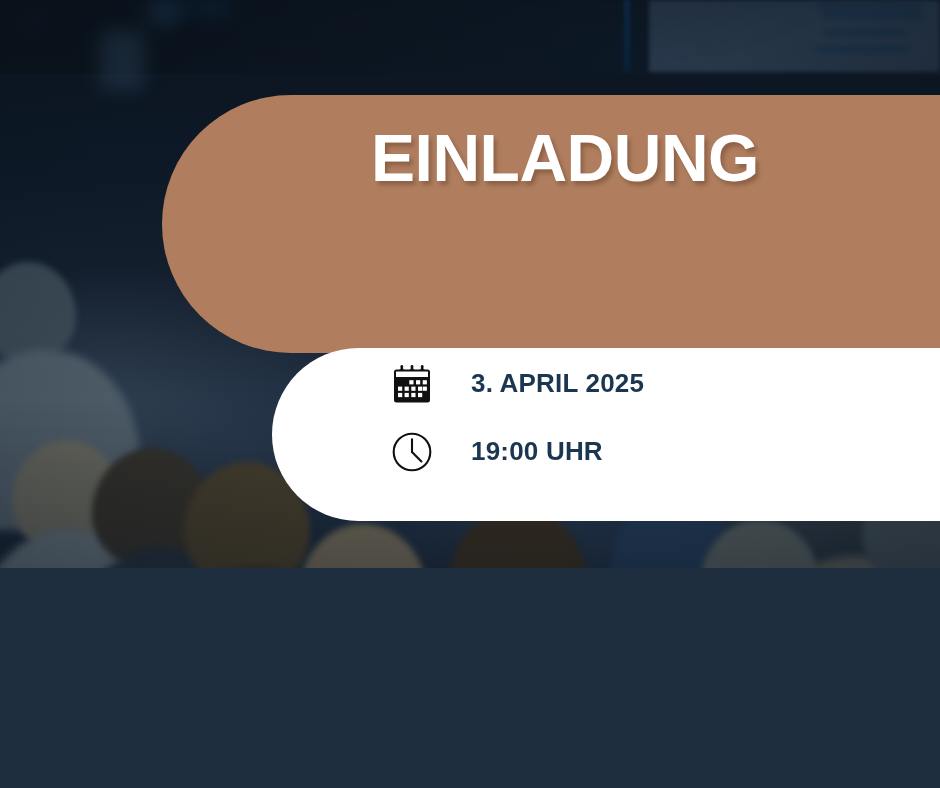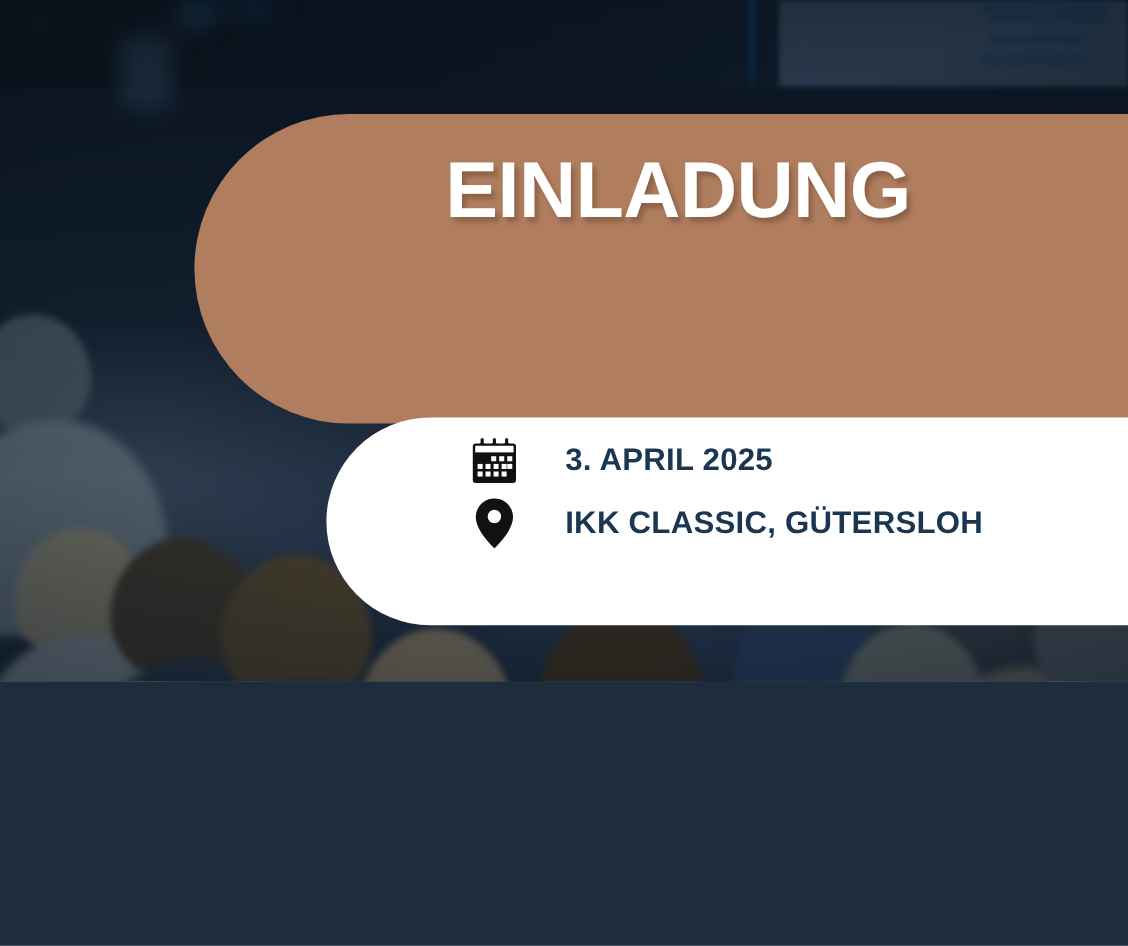--- a/index.html
+++ b/index.html
@@ -134,21 +134,21 @@
     height: 173px;
     background: #ffffff;
     border-radius: 92px 0 0 92px;
   }
   .info-rows {
     position: absolute;
     left: 113px;
     top: 10px;
     display: flex;
     flex-direction: column;
-    gap: 1px;
+    gap: 17px;
   }
   .info-row {
     display: flex;
     align-items: center;
     height: 51px;
   }
   .info-icon {
     width: 54px;
     min-width: 54px;
     display: flex;
@@ -256,27 +256,28 @@
               <rect x="6.0" y="28.9" width="4.2" height="4.2"></rect>
               <rect x="12.6" y="28.9" width="4.2" height="4.2"></rect>
               <rect x="19.3" y="28.9" width="4.2" height="4.2"></rect>
               <rect x="26.0" y="28.9" width="4.2" height="4.2"></rect>
             </g>
           </svg>
         </span>
         <span class="info-text">3. APRIL 2025</span>
       </div>
 
-
       <div class="info-row">
         <span class="info-icon">
-          <svg width="34" height="44" viewBox="0 0 34 44" aria-hidden="true">
-            <path d="M17 1.5C8.4 1.5 1.5 8.4 1.5 17c0 10.5 12.4 23 15.5 25.9C20.1 40 32.5 27.5 32.5 17 32.5 8.4 25.6 1.5 17 1.5z" fill="#111"></path>
-            <circle cx="17" cy="16.4" r="5.6" fill="#fff"></circle>
+          <svg width="42" height="42" viewBox="0 0 42 42" aria-hidden="true">
+            <circle cx="21" cy="21" r="18.3" fill="none" stroke="#111" stroke-width="2.1"></circle>
+            <line x1="21" y1="21" x2="21" y2="8.4" stroke="#111" stroke-width="2.1" stroke-linecap="round"></line>
+            <line x1="21" y1="21" x2="30.4" y2="30.4" stroke="#111" stroke-width="2.1" stroke-linecap="round"></line>
           </svg>
         </span>
-        <span class="info-text">IKK CLASSIC, GÜTERSLOH</span>
+        <span class="info-text">19:00 UHR</span>
       </div>
+
 
     </div>
   </div>
 
 </div>
 
 </body></html>

